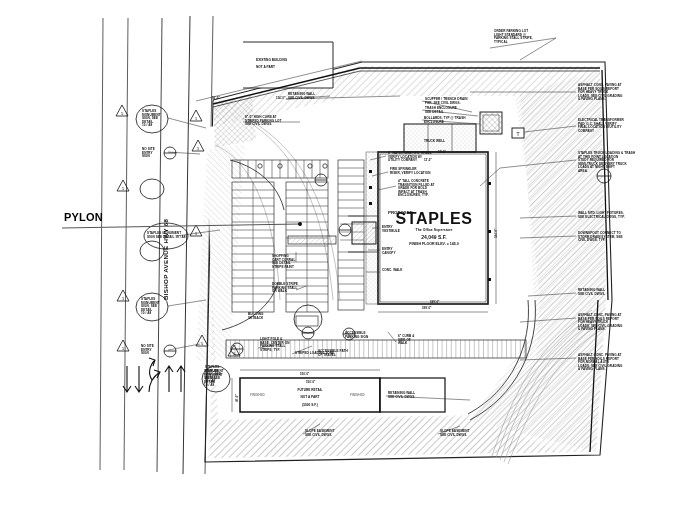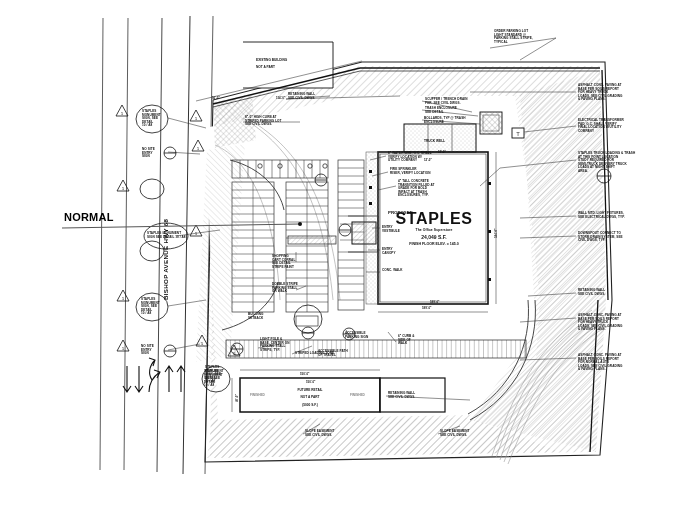--- a/index.html
+++ b/index.html
@@ -339,21 +339,21 @@
 
     <g stroke="#333" stroke-width=".5" fill="none">
       <line x1="340" y1="224" x2="364" y2="224"></line>
       <line x1="340" y1="232" x2="364" y2="232"></line>
       <line x1="340" y1="240" x2="364" y2="240"></line>
     </g>
   </svg>
 
   <div class="street" style="left:162px;top:300px;">BISHOP AVENUE HWY 68</div>
 
-  <div class="pylon" style="left:64px;top:211px;">NORMAL</div>
+  <div class="pylon" style="left:64px;top:211px;">PYLON</div>
   <svg class="lyr" viewBox="0 0 682 521" xmlns="http://www.w3.org/2000/svg">
     <line x1="62" y1="228" x2="300" y2="224" stroke="#555" stroke-width="1"></line>
     <circle cx="300" cy="224" r="2" fill="#111"></circle>
   </svg>
 
   <div style="position:absolute;left:388px;top:210px;width:92px;">
     <div class="bldgname bn1">PROPOSED</div>
     <div class="bldgname bn2" style="position:relative;">STAPLES</div>
     <div class="bldgname bn3" style="position:relative;">The Office Superstore</div>
     <div class="bldgname bn4" style="position:relative;margin-top:2px;">24,049 S.F.</div>

